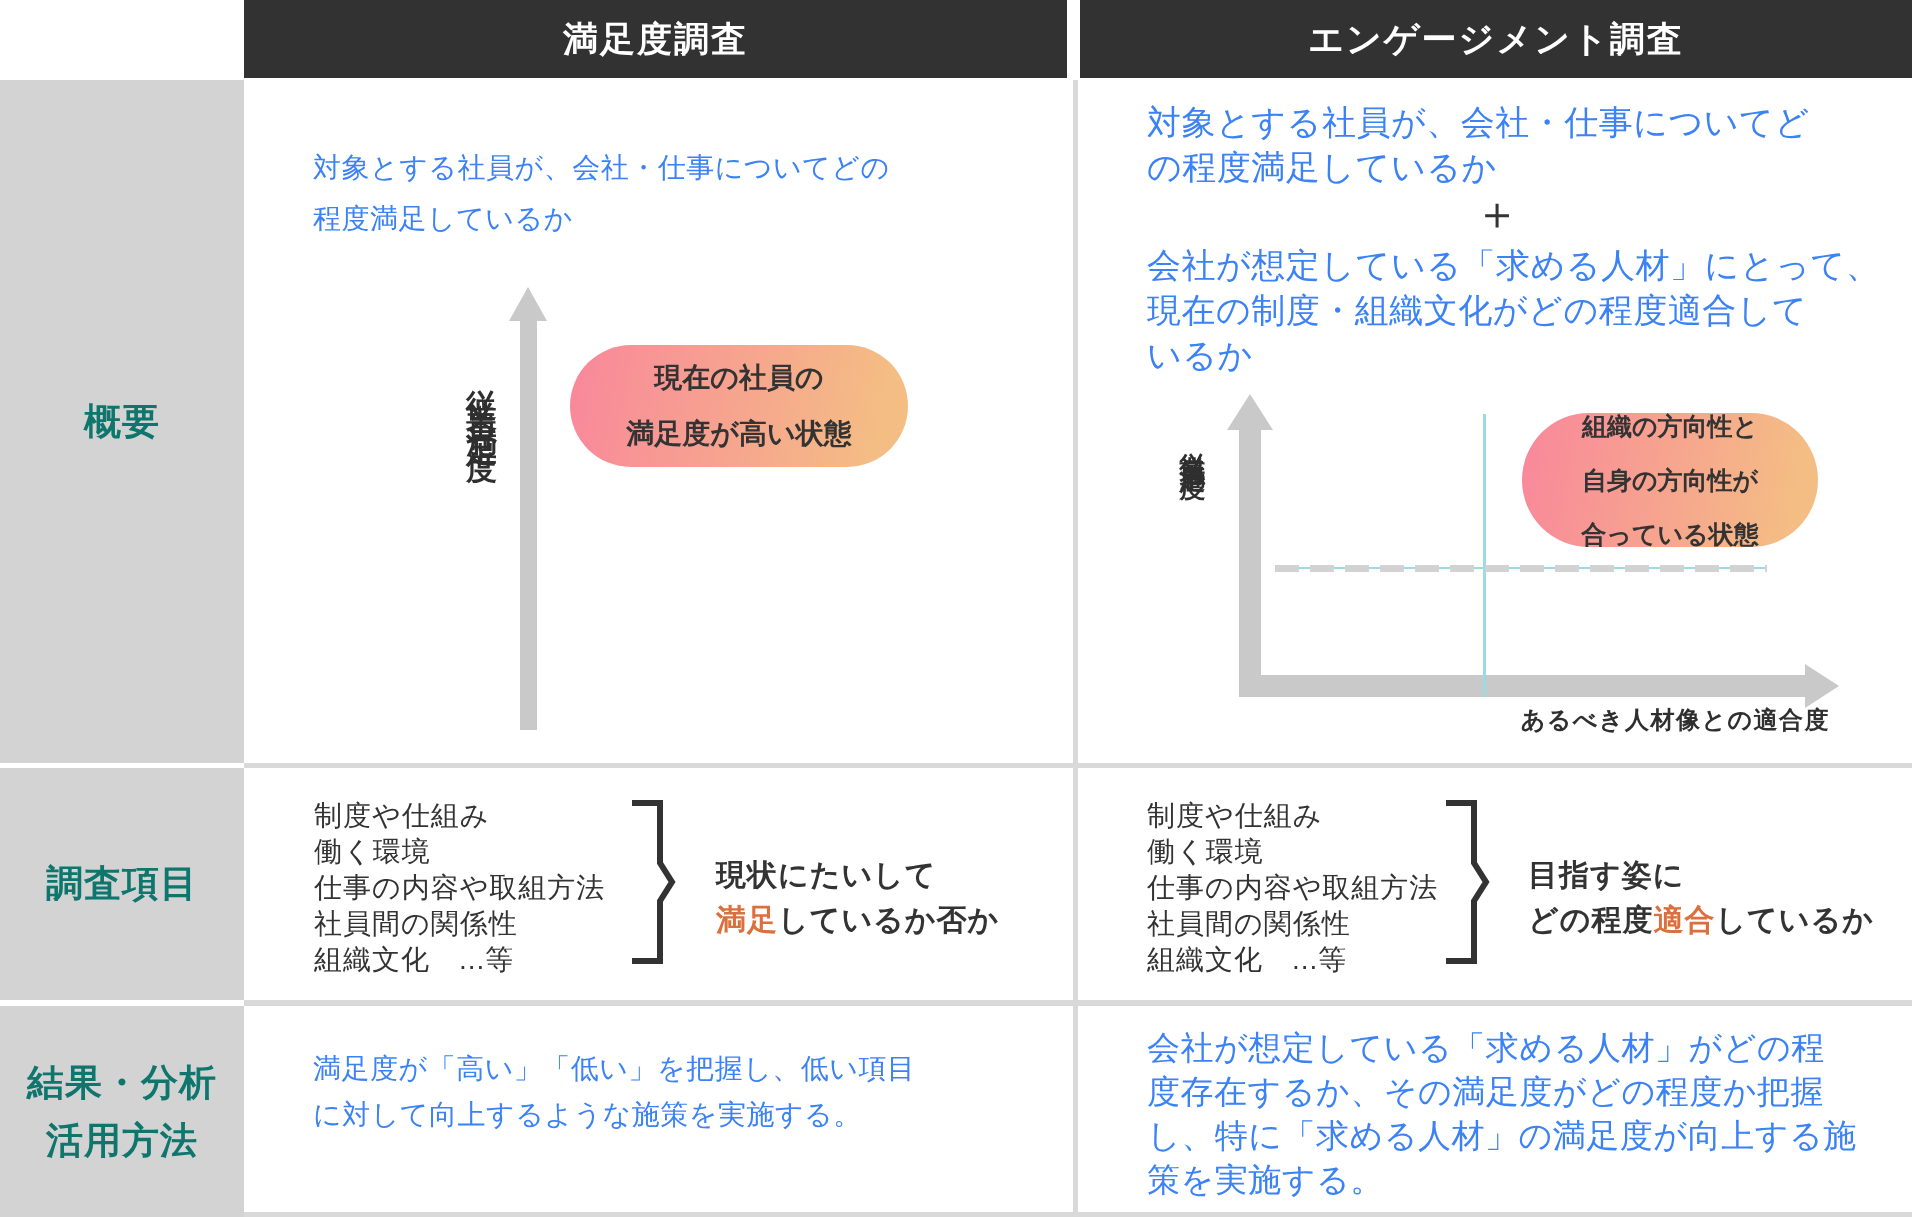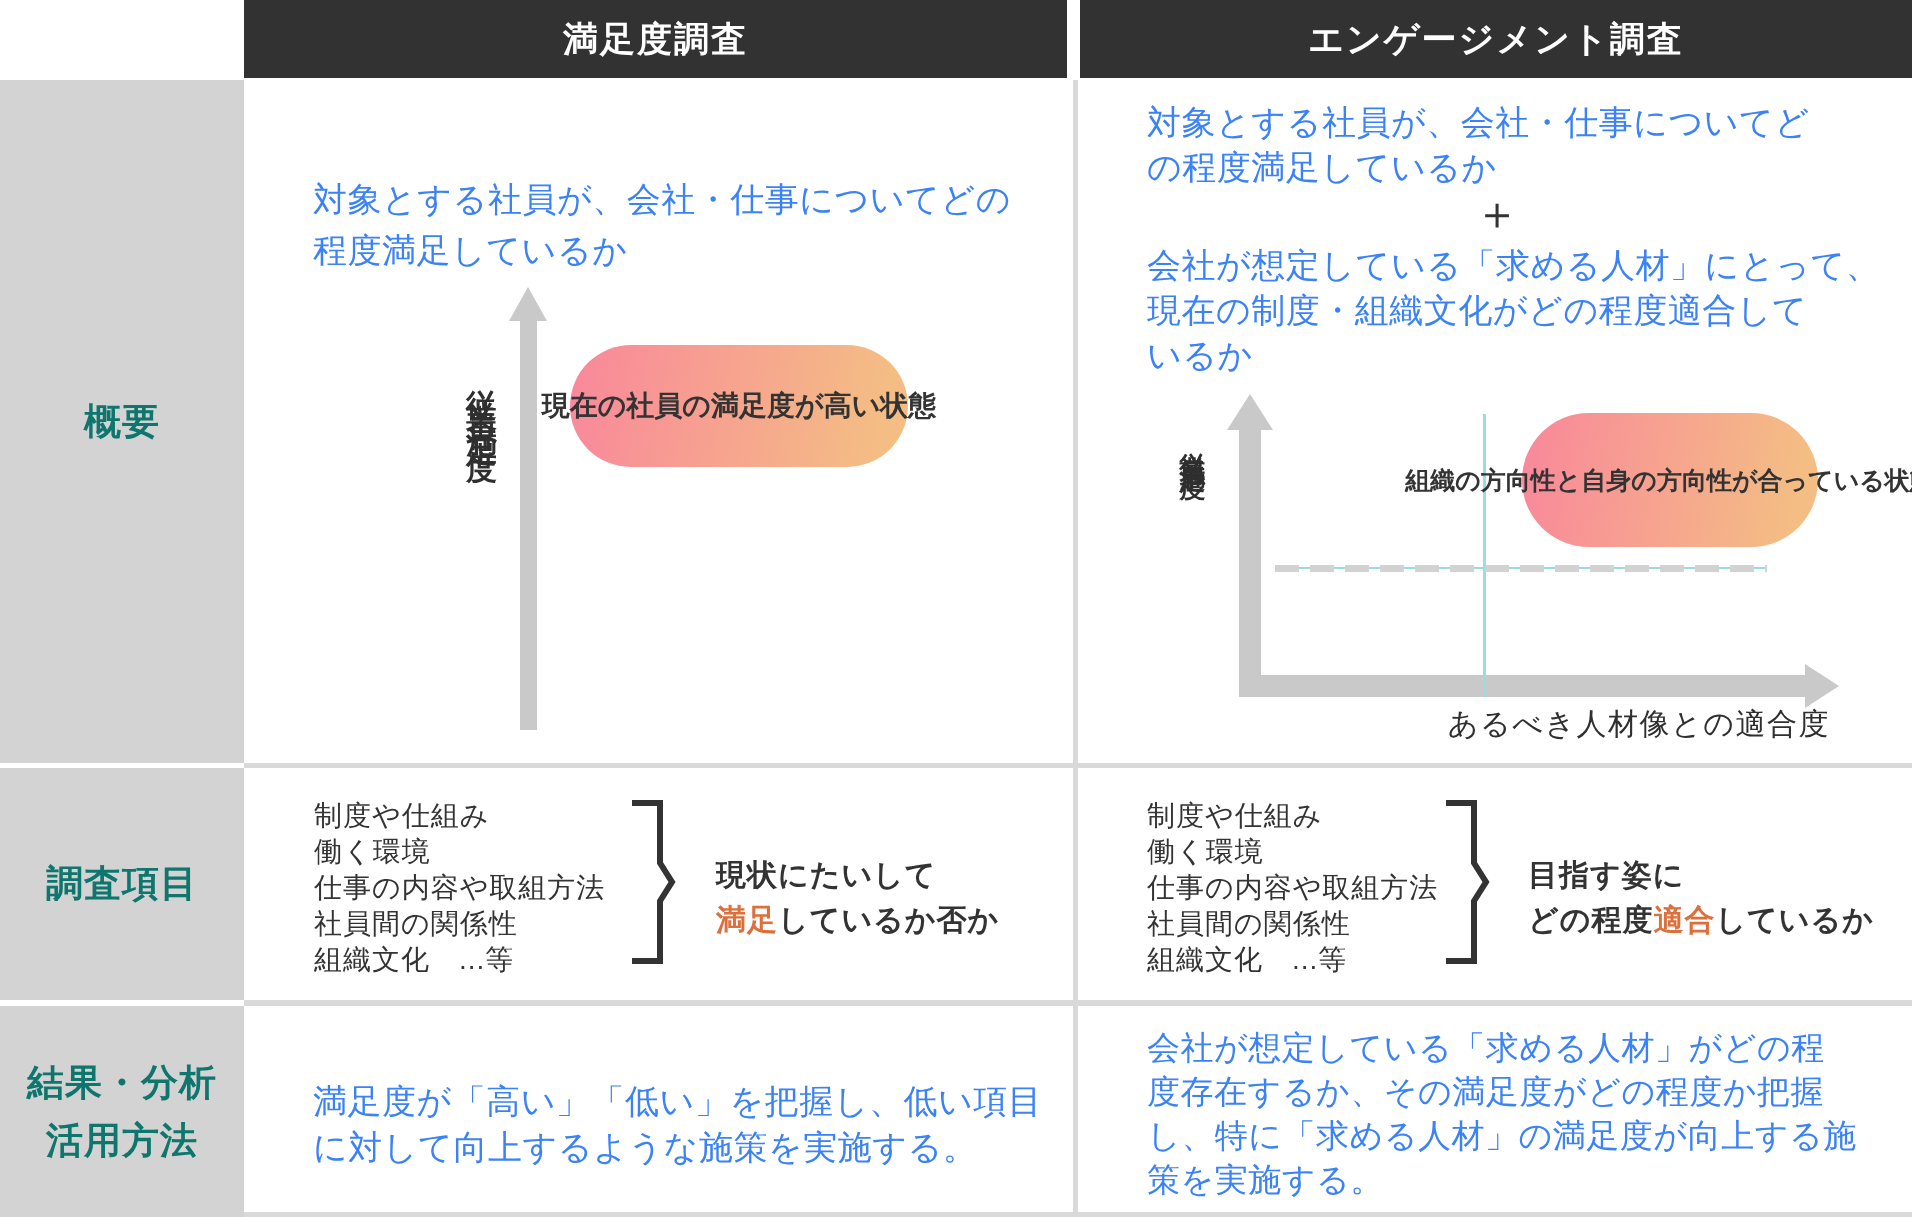--- a/index.html
+++ b/index.html
@@ -13,49 +13,49 @@
   
   .rlabel{position:absolute;left:0;width:244px;background:#d3d3d3;color:#0f766e;
           display:flex;align-items:center;justify-content:center;text-align:center;
           font-size:37px;font-weight:600;letter-spacing:1px;}
   .pre{white-space:pre-line;line-height:1.55;}
   
   .gut{position:absolute;background:#d9d9d9;}
   
   .ln{white-space:nowrap;}
   .para{position:absolute;color:#3b82f6;}
-  .f34{font-size:34px;line-height:51px;letter-spacing:0.5px;margin-top:32px;}
+  .f34{font-size:28px;line-height:51px;letter-spacing:0.5px;}
   .f34b{font-size:34px;line-height:45px;letter-spacing:0.5px;}
   .f33c3{font-size:33px;line-height:45px;letter-spacing:0.5px;}
   .list{position:absolute;font-size:28px;line-height:36px;letter-spacing:1px;color:#333;}
   .concl{position:absolute;font-size:30px;line-height:45px;font-weight:bold;color:#333;letter-spacing:1px;}
   .accent{color:#dc703c;}
   
   .bar{position:absolute;background:#c9c9c9;}
   .tri-up{position:absolute;width:0;height:0;border-left:19px solid transparent;
           border-right:19px solid transparent;border-bottom:34px solid #c9c9c9;}
   .tri-up2{position:absolute;width:0;height:0;border-left:23px solid transparent;
            border-right:23px solid transparent;border-bottom:36px solid #c9c9c9;}
   .tri-right{position:absolute;width:0;height:0;border-top:22px solid transparent;
              border-bottom:22px solid transparent;border-left:34px solid #c9c9c9;}
   
   .vtext{position:absolute;writing-mode:vertical-rl;text-orientation:upright;
          font-weight:bold;color:#2f2f2f;white-space:nowrap;}
   
   .pill{position:absolute;background:linear-gradient(100deg,#f9879b 0%,#f4bd84 90%);
-        display:flex;flex-direction:row;align-items:center;justify-content:center;
-        font-weight:bold;color:#333;text-align:center;}
+        display:flex;flex-direction:column;align-items:center;justify-content:center;
+        font-weight:bold;color:#333;text-align:center;gap:18px;}
   
   .cyan-v{position:absolute;background:#9adce2;}
   .dashwrap{position:absolute;height:7px;}
   .dash-cyan{position:absolute;left:0;top:2px;width:100%;height:2px;background:#9adce2;}
   .dash-gray{position:absolute;left:0;top:0;width:100%;height:7px;
              background:repeating-linear-gradient(90deg,#d2d2d2 0 24px,transparent 24px 35px);}
   .plus{position:absolute;text-align:center;font-size:46px;font-weight:400;color:#333;}
-  .xlabel{position:absolute;font-size:30px;font-weight:normal;color:#2f2f2f;
+  .xlabel{position:absolute;font-size:24px;font-weight:bold;color:#2f2f2f;
           letter-spacing:1.5px;text-align:right;white-space:nowrap;}
   .brace{position:absolute;}
 </style>
 </head>
 <body>
 
 <div class="canvas">
 
   <div class="hcell" style="left:244px;width:823px;">満足度調査</div>
   <div class="hcell" style="left:1080px;width:832px;">エンゲージメント調査</div>

